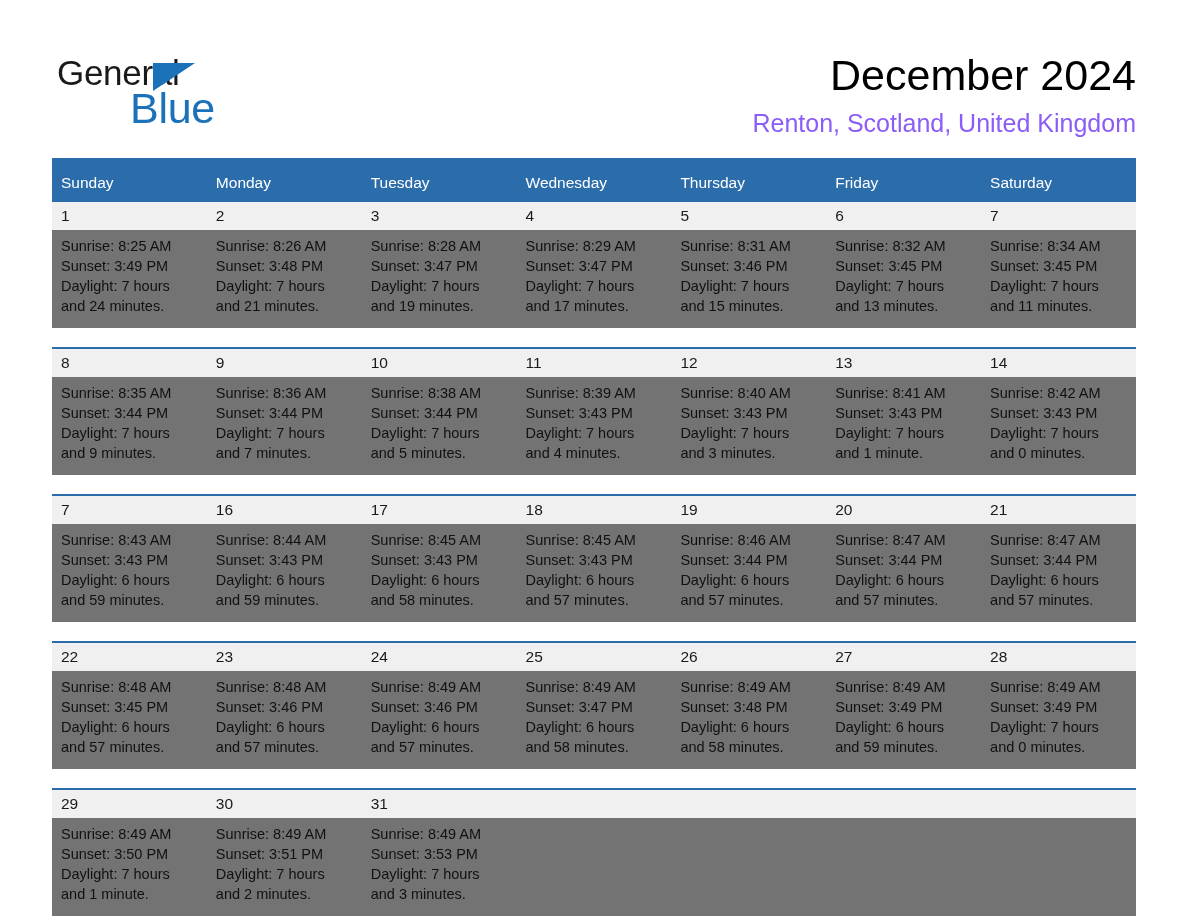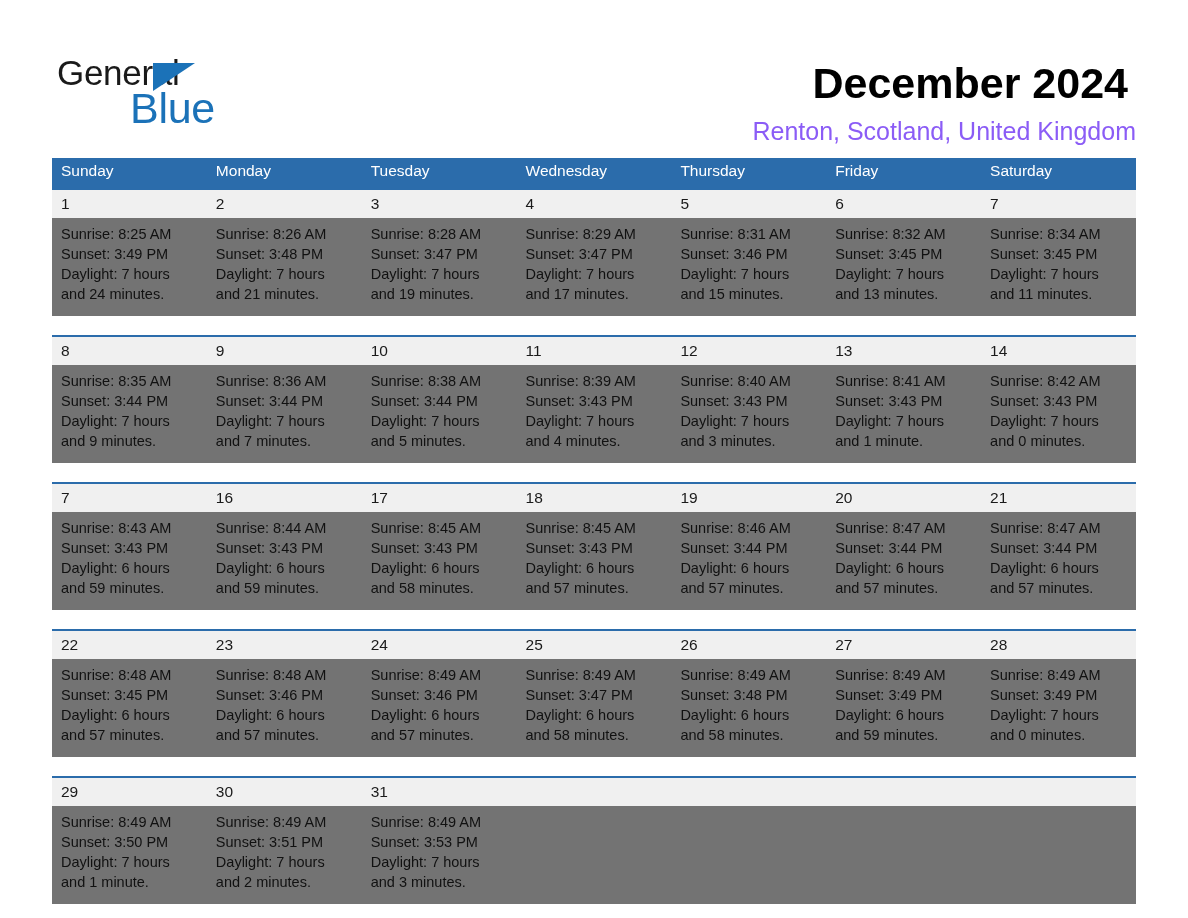--- a/index.html
+++ b/index.html
@@ -68,22 +68,22 @@
   .title-block {
     position: absolute;
     right: 52px;
     top: 50px;
     text-align: right;
   }
   .month-title {
     font-size: 43px;
     line-height: 50px;
     color: #000000;
-    font-weight: bold;
-    margin: 8px;
+    font-weight: normal;
+    margin: 0;
     white-space: nowrap;
   }
   .location {
     font-size: 25px;
     line-height: 30px;
     color: #8b5cf6;
     margin: 8px 0 0 0;
     white-space: nowrap;
   }
 
@@ -100,21 +100,21 @@
     width: 1084px;
   }
   table.cal col { width: 154.85px; }
 
   thead th.dayname {
     background: #2b6cab;
     color: #ffffff;
     font-size: 15.5px;
     font-weight: normal;
     text-align: left;
-    padding: 4px 0 8px 9px;
+    padding: 16px 0 8px 9px;
     height: 18px;
     vertical-align: middle;
     white-space: nowrap;
   }
 
   
   tr.spacer td {
     height: 19px;
     padding: 0;
     border: none;

